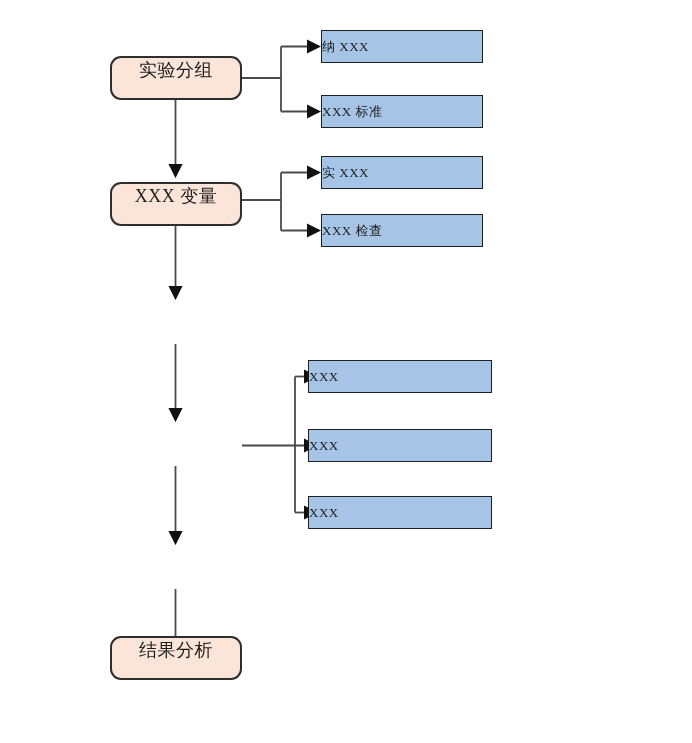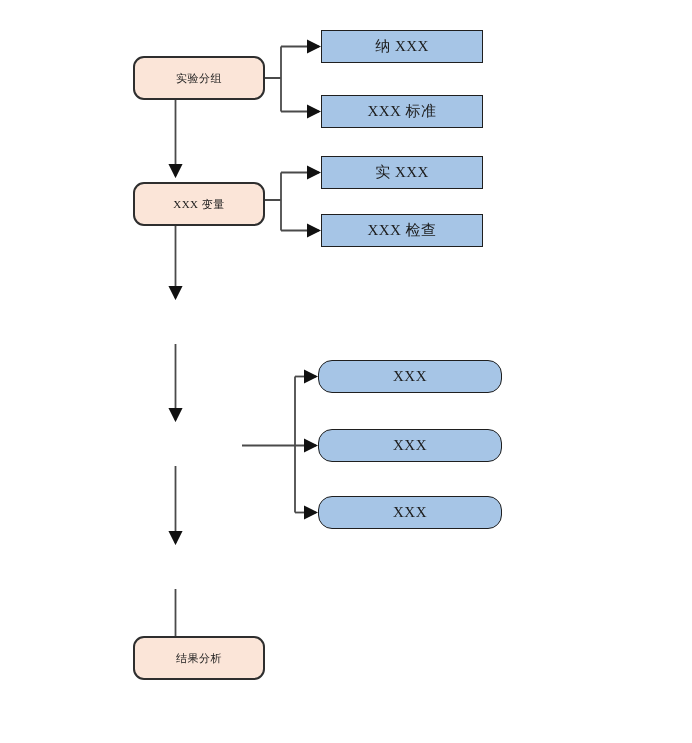--- a/index.html
+++ b/index.html
@@ -34,46 +34,44 @@
   .pnode {
     position: absolute;
     left: 110px;
     width: 132px;
     height: 44px;
     box-sizing: border-box;
     background: var(--process-fill, #fbe5d8);
     border: 2px solid var(--process-border, #2e2e2e);
     border-radius: 11px;
     display: flex;
-    align-items: center;
+    align-items: flex-start;
     justify-content: center;
-    font-size: 11px;
+    font-size: 18px;
     color: var(--text, #1c1c1c);
     letter-spacing: 0.5px;
-    margin-left: 23px;
   }
   .bnode {
     position: absolute;
     left: 321px;
     width: 162px;
     height: 33px;
     box-sizing: border-box;
     background: var(--branch-fill, #a6c5e6);
     border: 1px solid var(--branch-border, #1f1f1f);
     display: flex;
     align-items: center;
-    justify-content: center;
-    font-size: 15px;
+    justify-content: flex-start;
+    font-size: 13px;
     color: var(--text, #1c1c1c);
     letter-spacing: 0.5px;
   }
   .bnode.wide {
-    left: 318px;
+    left: 308px;
     width: 184px;
-    border-radius: 14px;
   }
 </style>
 </head>
 <body>
 
 <div class="canvas">
 
   <svg class="connectors" viewBox="0 0 692 743" xmlns="http://www.w3.org/2000/svg">
     <defs>
       <marker id="arrow" viewBox="0 0 10 10" refX="8.5" refY="5" markerWidth="8" markerHeight="8" orient="auto-start-reverse">

